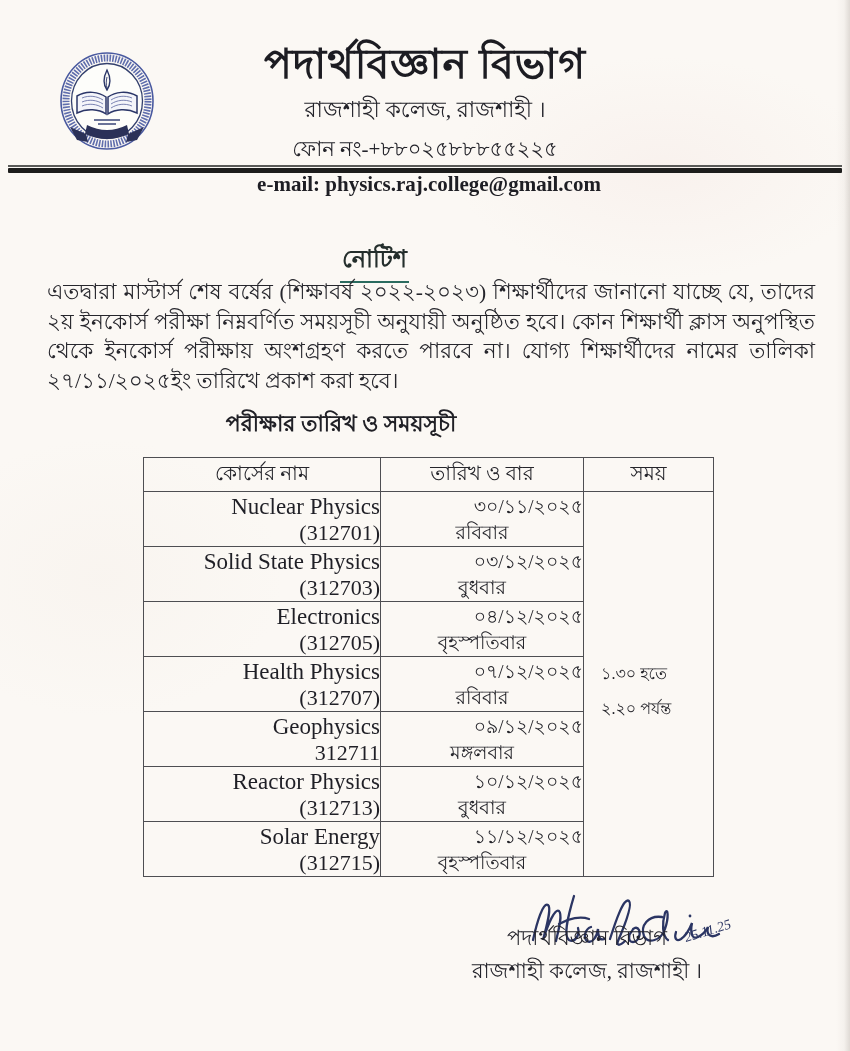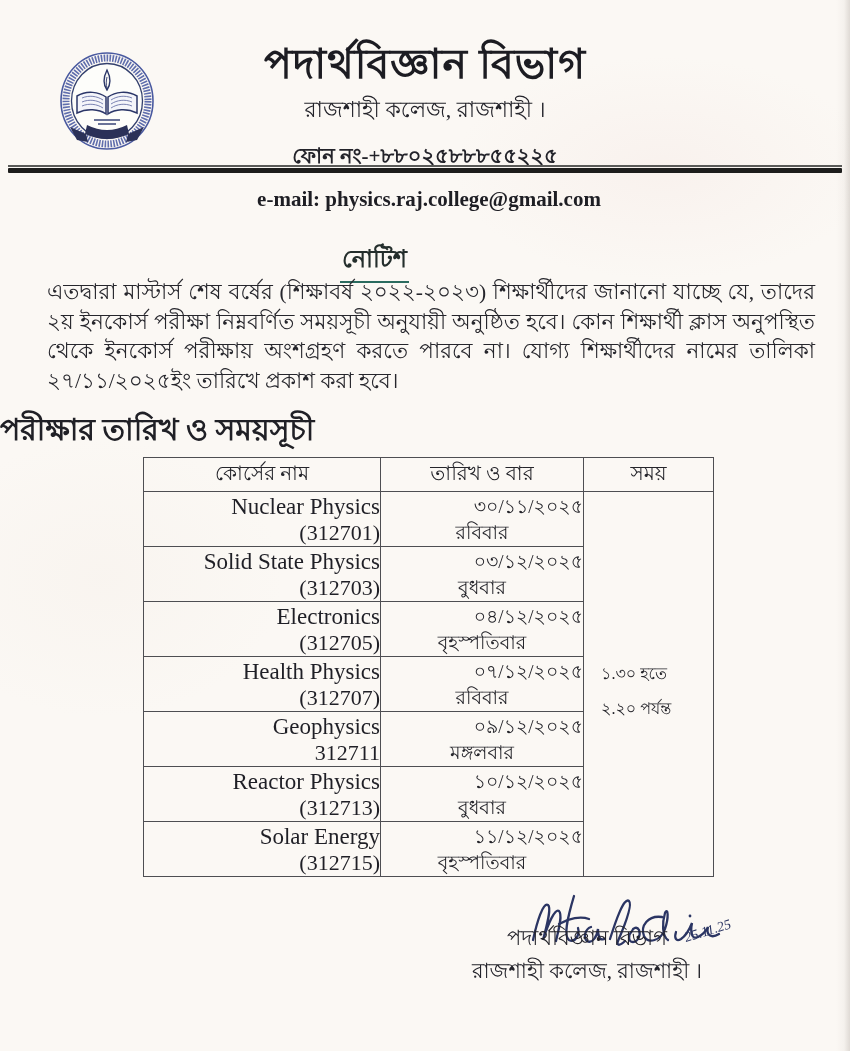--- a/index.html
+++ b/index.html
@@ -15,36 +15,36 @@
       radial-gradient(ellipse 300px 160px at 78% 16%, rgba(238,212,208,0.18), transparent 70%),
       radial-gradient(ellipse 260px 200px at 12% 55%, rgba(235,222,212,0.14), transparent 70%),
       linear-gradient(to left, rgba(150,140,132,0.28), rgba(190,182,175,0.10) 6px, transparent 14px),
       #fbf8f4;
   }
   
   .logo{position:absolute;left:56px;top:50px;width:102px;height:108px;}
   .head-center{position:absolute;left:0;top:38px;width:850px;text-align:center;}
   .title{font-size:41px;font-weight:bold;letter-spacing:1px;color:#1c1c22;line-height:52px;}
   .subtitle{font-size:22px;margin-top:2px;color:#23232a;}
-  .phone{font-size:21px;font-weight:bold;margin-top:11px;color:#23232a;}
-  .email{font-size:21px;font-weight:bold;margin-top:12px;color:#1e1e24;font-family:"Liberation Serif","DejaVu Serif",serif;padding-left:8px;}
+  .phone{font-size:21px;font-weight:normal;margin-top:4px;color:#23232a;}
+  .email{font-size:21px;font-weight:bold;margin-top:4px;color:#1e1e24;font-family:"Liberation Serif","DejaVu Serif",serif;padding-left:8px;}
   .rule{position:absolute;left:8px;right:8px;top:165px;}
   .rule-thin{height:2px;background:#5a5a58;margin-bottom:1px;}
   .rule-thick{height:5px;background:#1d1d1c;border-radius:1px;}
   
   .date-line{position:absolute;top:188px;right:36px;font-size:21px;color:#26262c;}
   
   .notice-heading-wrap{position:absolute;top:240px;left:0;width:749px;text-align:center;}
   .notice-heading{display:inline-block;font-size:24px;font-weight:bold;color:#242e2c;
     border-bottom:2.5px solid #2a6b5f;padding:0 2px 1px 2px;}
   .notice-body{position:absolute;top:278px;left:47px;width:768px;
     font-size:21.5px;line-height:29.5px;text-align:justify;color:#26262c;}
   
-  .sched-heading{position:absolute;top:406px;left:0;width:682px;
-    font-size:30px;font-weight:bold;color:#202026;}
+  .sched-heading{position:absolute;top:406px;left:0;width:682px;text-align:center;
+    font-size:22px;font-weight:bold;color:#202026;}
   .sched-table{position:absolute;left:143px;top:457px;border-collapse:collapse;
     width:570px;table-layout:fixed;}
   .sched-table td,.sched-table th{border:1.6px solid #4e4e52;padding:0;vertical-align:middle;}
   .sched-table th{height:31px;font-size:20px;font-weight:normal;color:#25252b;}
   .col-course{width:237px;}.col-date{width:203px;}.col-time{width:130px;}
   .cell-course{height:54px;text-align:right;margin-top:32px;}
   .course-name{font-size:23px;color:#1f1f26;line-height:27px;}
   .course-code{font-size:22px;color:#1f1f26;line-height:26px;}
   .cell-date{text-align:center;}
   .date-bn{font-size:19px;line-height:26px;color:#25252b;text-align:right;}

